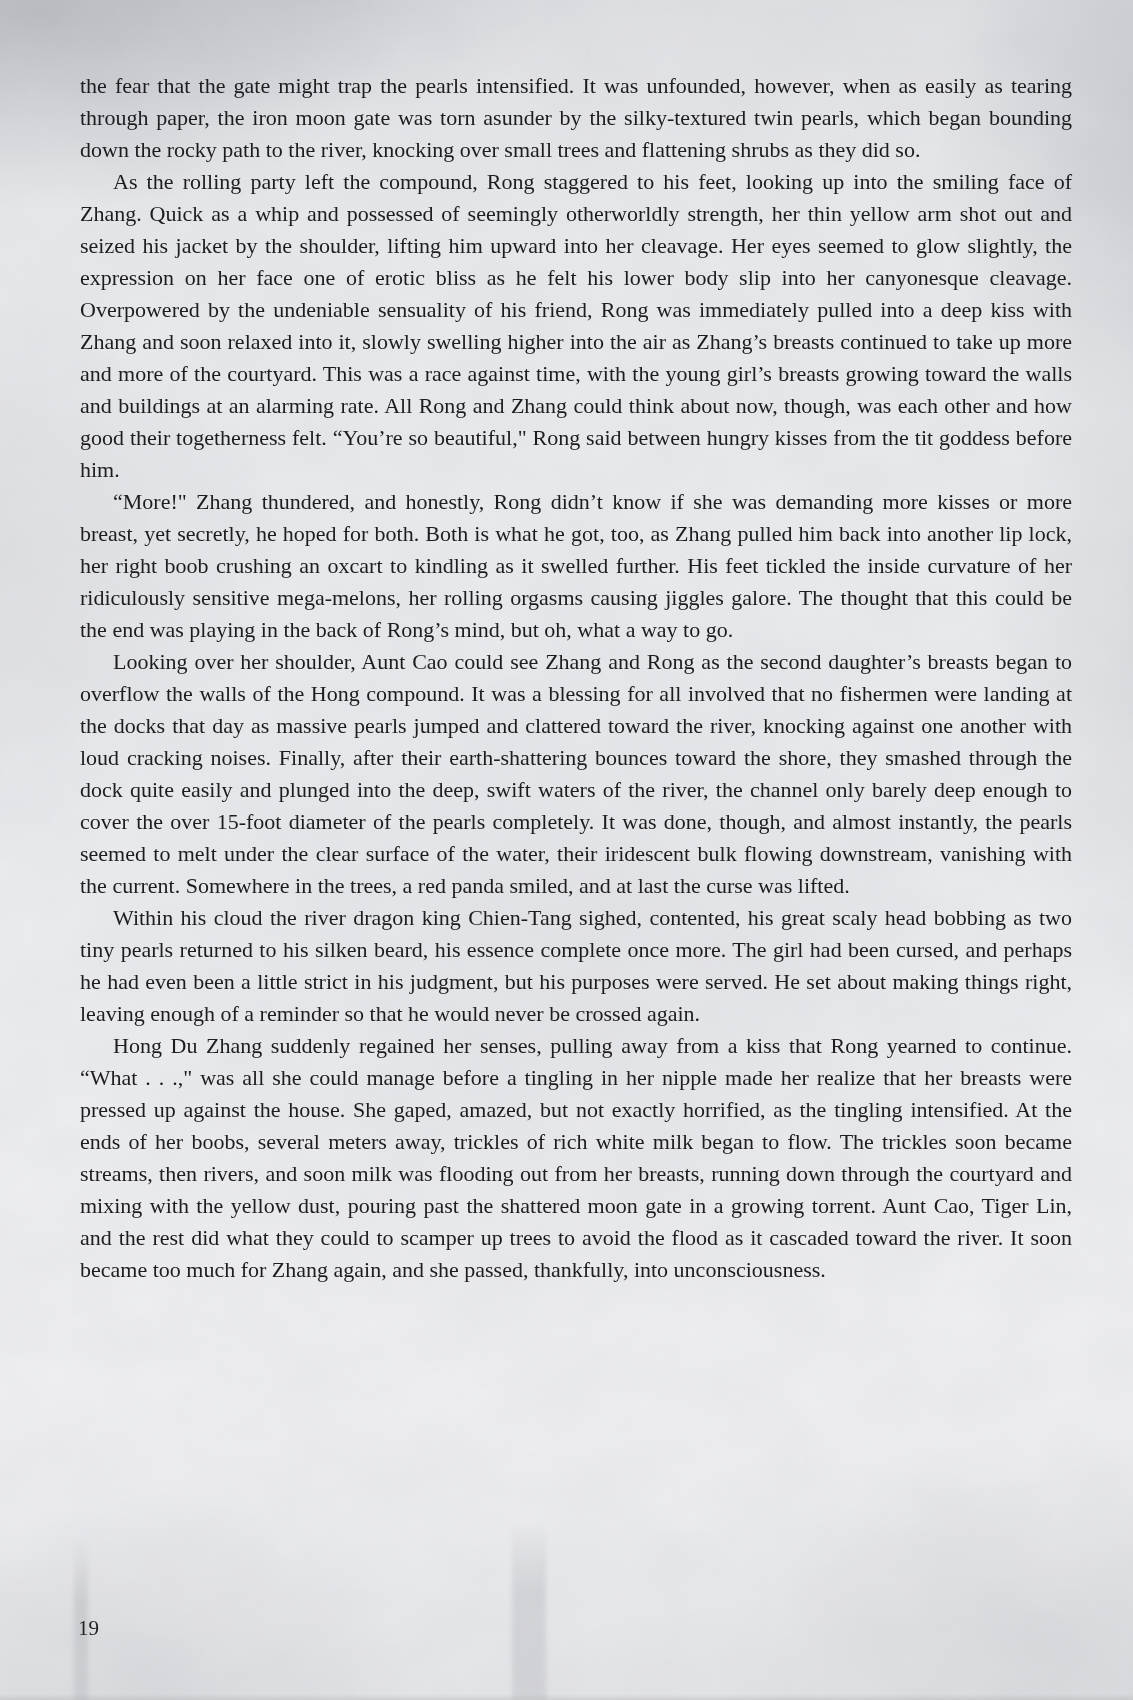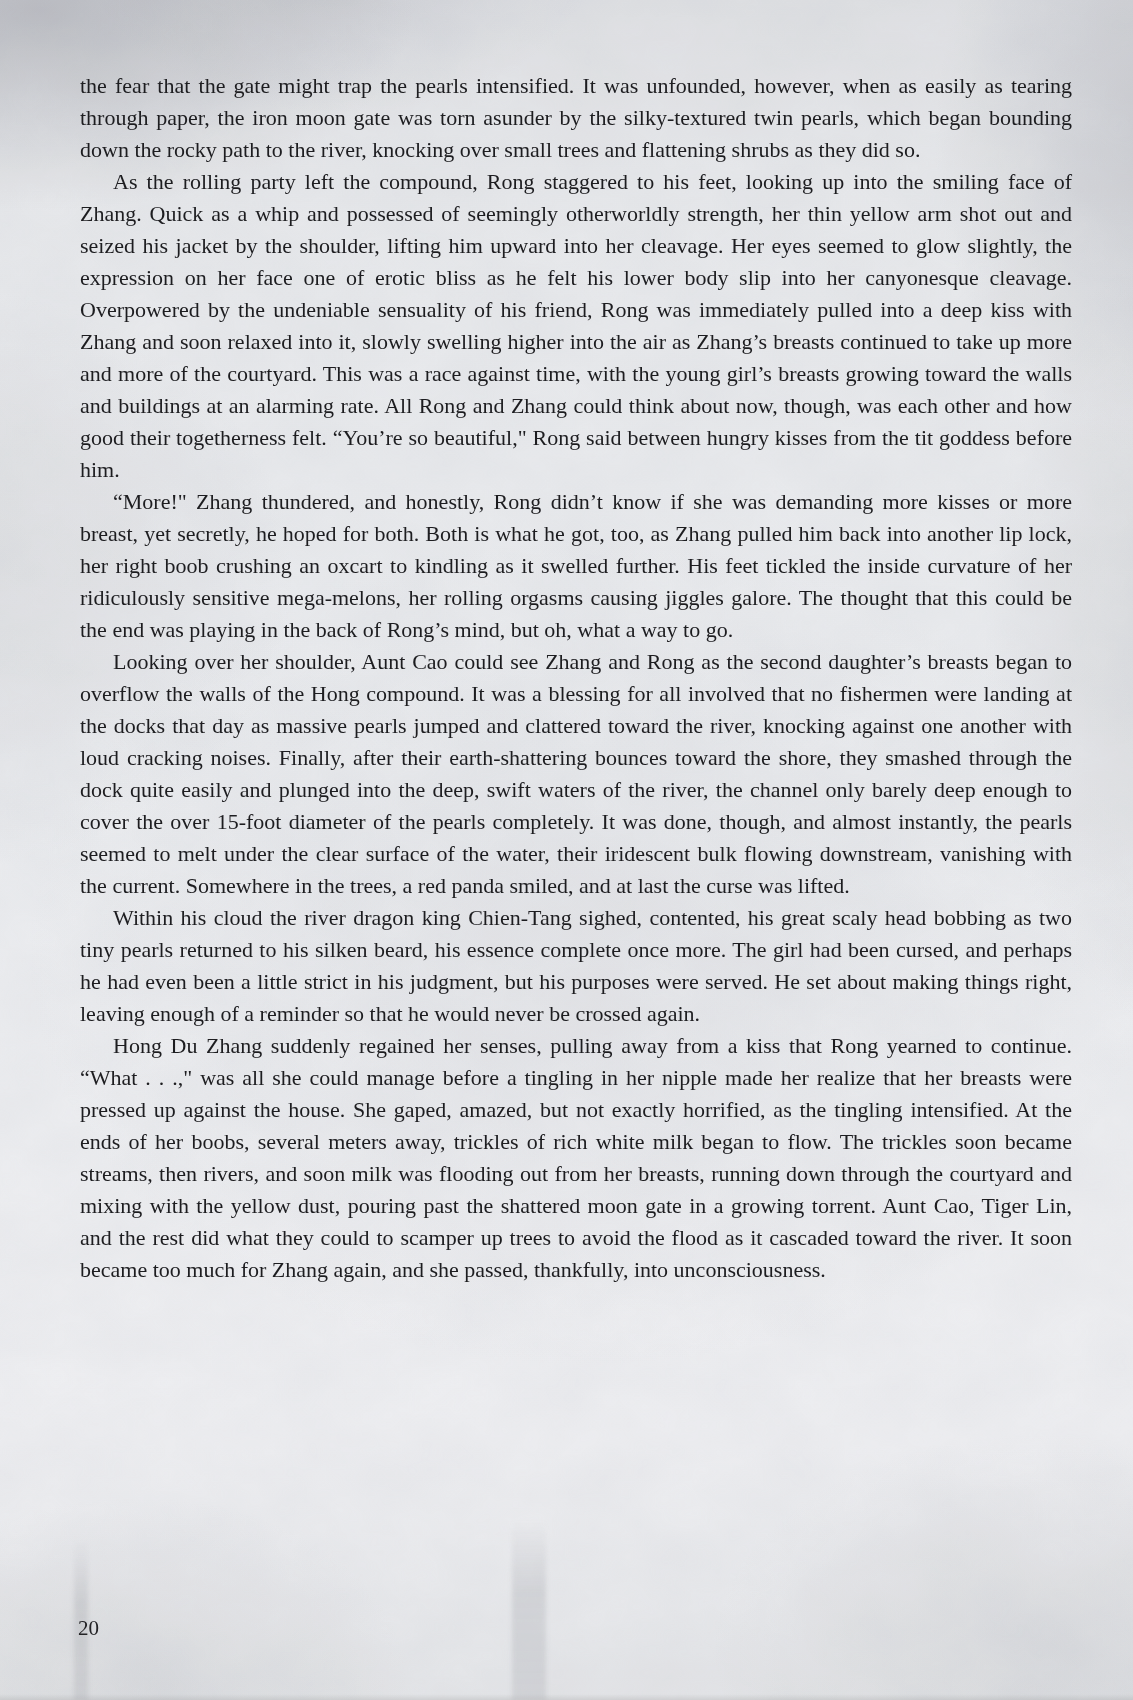--- a/index.html
+++ b/index.html
@@ -97,15 +97,15 @@
 
   <main class="text-block">
     <p class="continuation">the fear that the gate might trap the pearls intensified. It was unfounded, however, when as easily as tearing through paper, the iron moon gate was torn asunder by the silky-textured twin pearls, which began bounding down the rocky path to the river, knocking over small trees and flattening shrubs as they did so.</p>
     <p>As the rolling party left the compound, Rong staggered to his feet, looking up into the smiling face of Zhang. Quick as a whip and possessed of seemingly otherworldly strength, her thin yellow arm shot out and seized his jacket by the shoulder, lifting him upward into her cleavage. Her eyes seemed to glow slightly, the expression on her face one of erotic bliss as he felt his lower body slip into her canyonesque cleavage. Overpowered by the undeniable sensuality of his friend, Rong was immediately pulled into a deep kiss with Zhang and soon relaxed into it, slowly swelling higher into the air as Zhang’s breasts continued to take up more and more of the courtyard. This was a race against time, with the young girl’s breasts growing toward the walls and buildings at an alarming rate. All Rong and Zhang could think about now, though, was each other and how good their togetherness felt. “You’re so beautiful," Rong said between hungry kisses from the tit goddess before him.</p>
     <p>“More!" Zhang thundered, and honestly, Rong didn’t know if she was demanding more kisses or more breast, yet secretly, he hoped for both. Both is what he got, too, as Zhang pulled him back into another lip lock, her right boob crushing an oxcart to kindling as it swelled further. His feet tickled the inside curvature of her ridiculously sensitive mega-melons, her rolling orgasms causing jiggles galore. The thought that this could be the end was playing in the back of Rong’s mind, but oh, what a way to go.</p>
     <p>Looking over her shoulder, Aunt Cao could see Zhang and Rong as the second daughter’s breasts began to overflow the walls of the Hong compound. It was a blessing for all involved that no fishermen were landing at the docks that day as massive pearls jumped and clattered toward the river, knocking against one another with loud cracking noises. Finally, after their earth-shattering bounces toward the shore, they smashed through the dock quite easily and plunged into the deep, swift waters of the river, the channel only barely deep enough to cover the over 15-foot diameter of the pearls completely. It was done, though, and almost instantly, the pearls seemed to melt under the clear surface of the water, their iridescent bulk flowing downstream, vanishing with the current. Somewhere in the trees, a red panda smiled, and at last the curse was lifted.</p>
     <p>Within his cloud the river dragon king Chien-Tang sighed, contented, his great scaly head bobbing as two tiny pearls returned to his silken beard, his essence complete once more. The girl had been cursed, and perhaps he had even been a little strict in his judgment, but his purposes were served. He set about making things right, leaving enough of a reminder so that he would never be crossed again.</p>
     <p>Hong Du Zhang suddenly regained her senses, pulling away from a kiss that Rong yearned to continue. “What . . .," was all she could manage before a tingling in her nipple made her realize that her breasts were pressed up against the house. She gaped, amazed, but not exactly horrified, as the tingling intensified. At the ends of her boobs, several meters away, trickles of rich white milk began to flow. The trickles soon became streams, then rivers, and soon milk was flooding out from her breasts, running down through the courtyard and mixing with the yellow dust, pouring past the shattered moon gate in a growing torrent. Aunt Cao, Tiger Lin, and the rest did what they could to scamper up trees to avoid the flood as it cascaded toward the river. It soon became too much for Zhang again, and she passed, thankfully, into unconsciousness.</p>
   </main>
 
-  <div class="page-number">20</div>
+  <div class="page-number">19</div>
 
 </div>
 
 </body></html>

